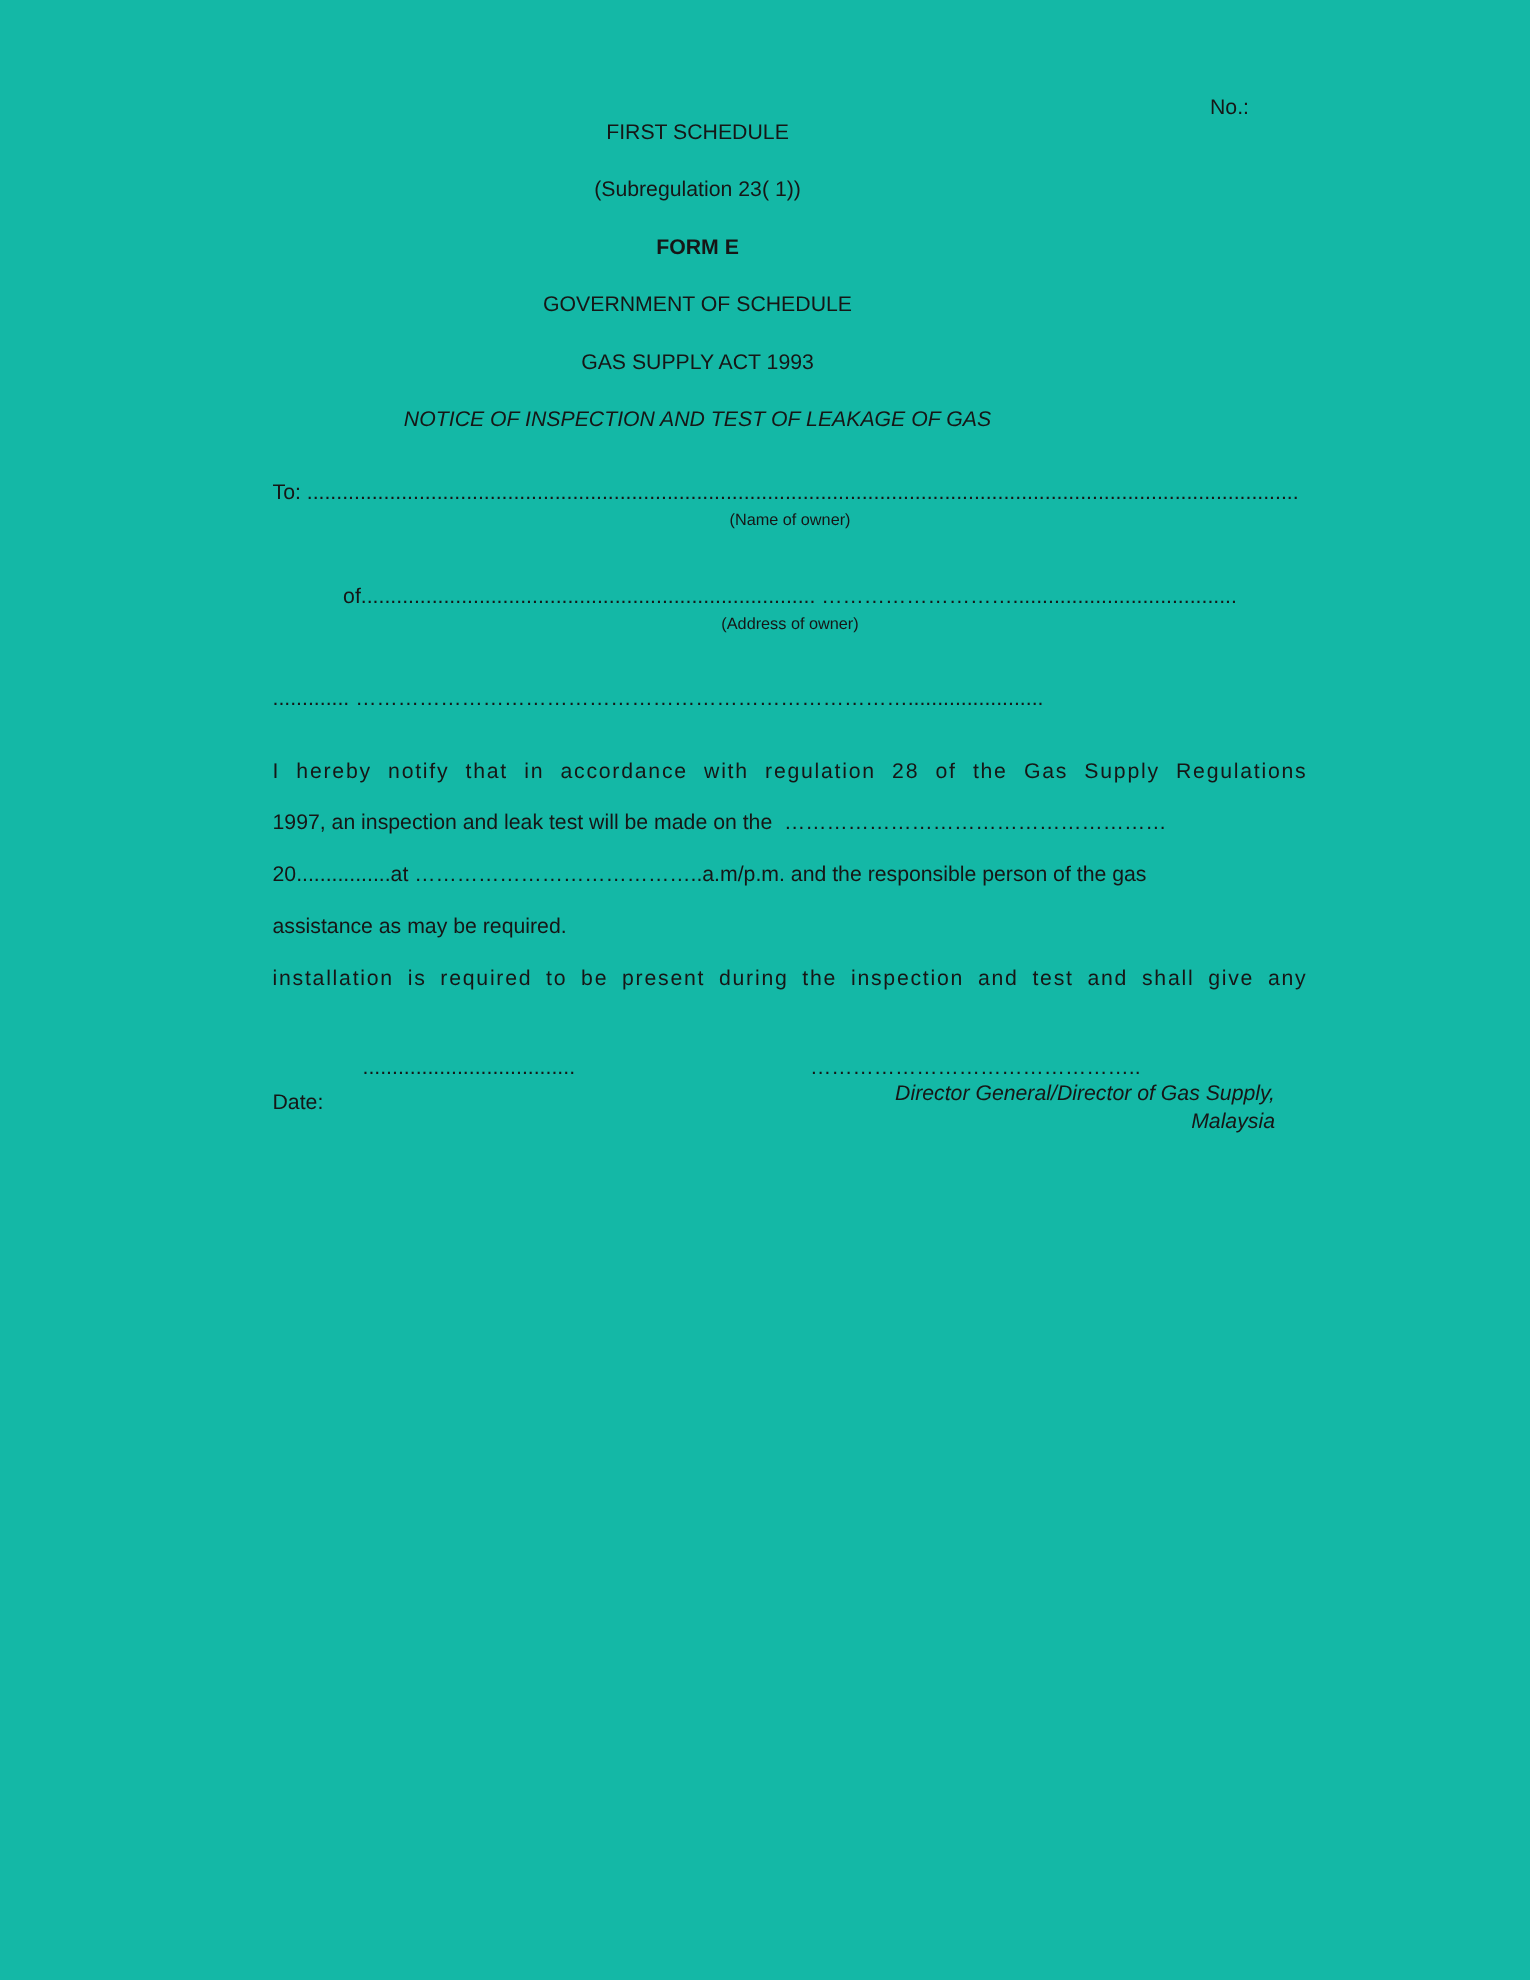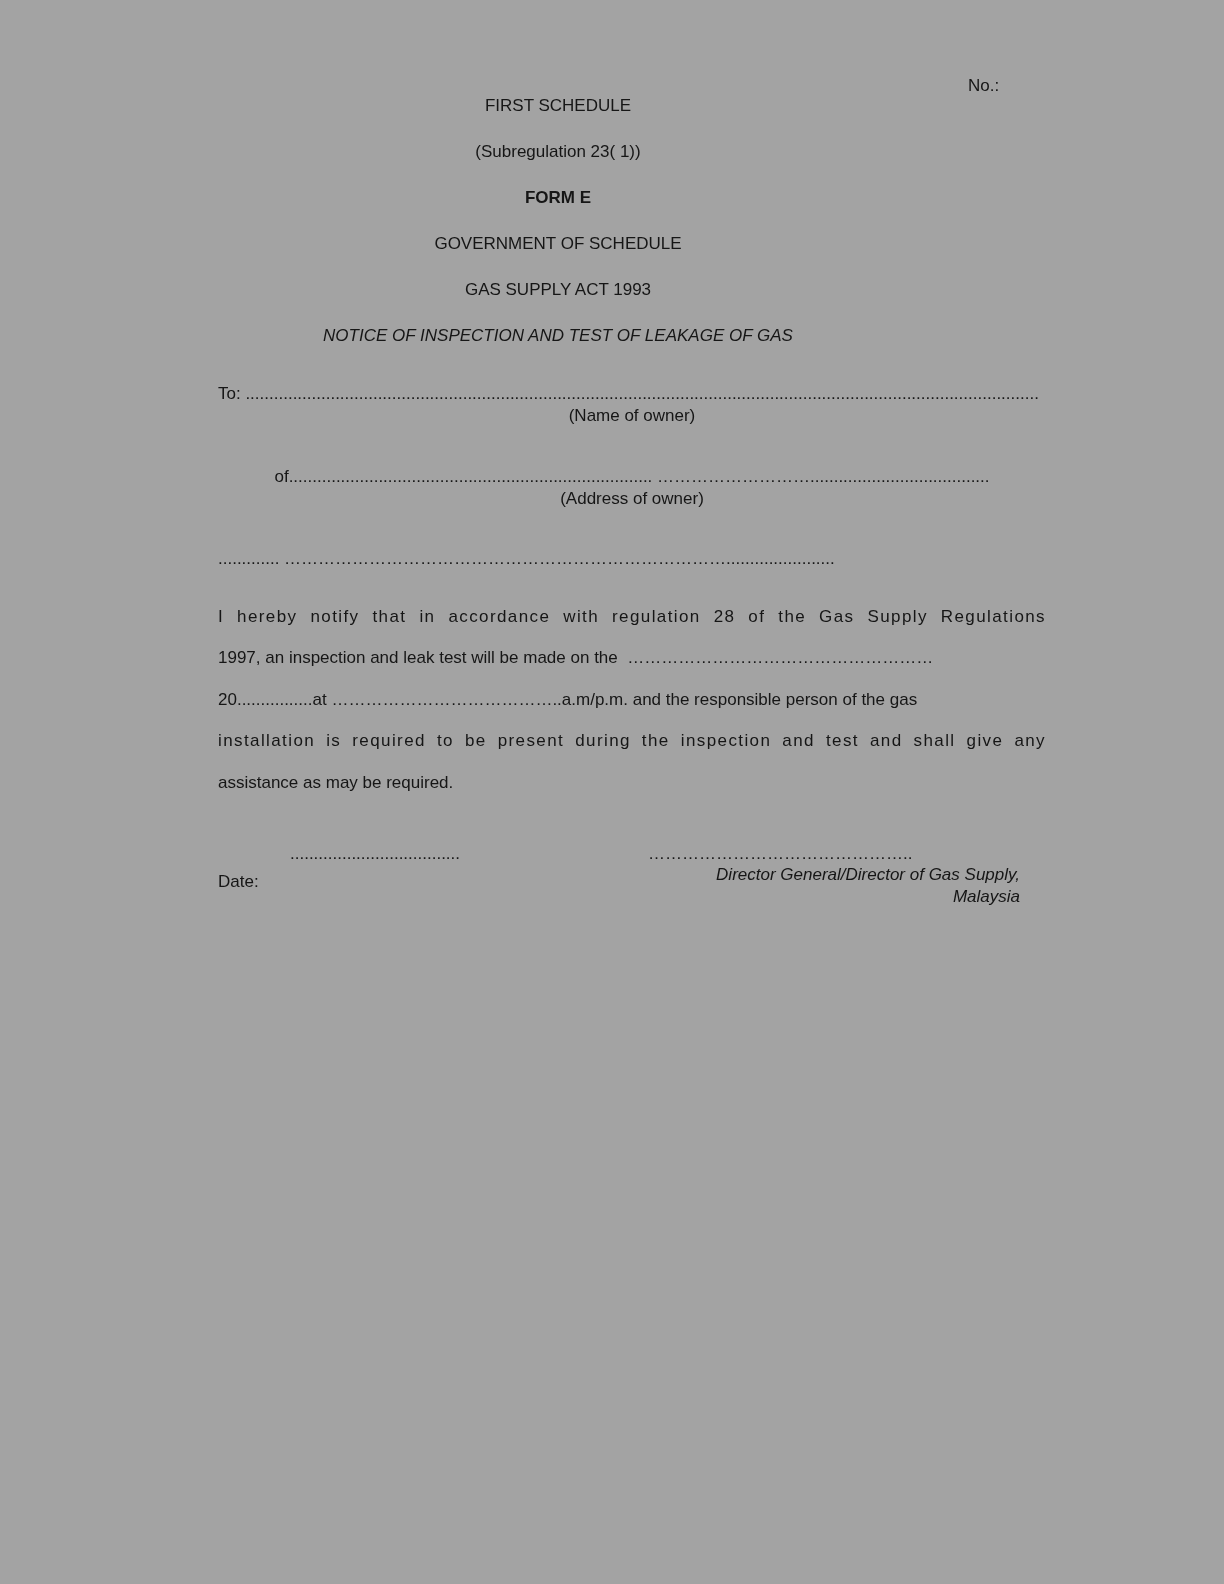--- a/index.html
+++ b/index.html
@@ -1,20 +1,20 @@
 <!DOCTYPE html>
 <html><head>
 <meta charset="utf-8">
 <style>
   html, body { margin: 0; padding: 0; background: #ffffff; }
   .page {
     position: relative;
     width: 1224px;
     height: 1584px;
-    background: #a3a3a3;
+    background: #14b8a6;
     font-family: "Liberation Sans", "DejaVu Sans", sans-serif;
     font-size: 17px;
     color: #161616;
     overflow: hidden;
   }
   .abs { position: absolute; }
   .headings {
     position: absolute;
     left: 218px;
     top: 96px;
@@ -28,21 +28,21 @@
     position: absolute;
     white-space: pre;
     overflow: hidden;
     line-height: 20px;
   }
   .caption {
     position: absolute;
     left: 218px;
     width: 828px;
     text-align: center;
-    font-size: 17px;
+    font-size: 13px;
     line-height: 18px;
   }
   .paragraph {
     position: absolute;
     left: 218px;
     top: 607px;
     width: 828px;
   }
   .p-line {
     line-height: 20px;
@@ -90,22 +90,22 @@
   <div class="fill-line" style="left:218px; top:467px; width:828px;text-align:center;">of............................................................................. ………………………......................................</div>
 
   <div class="caption" style="top:490px;">(Address of owner)</div>
 
   <div class="fill-line" style="left:218px; top:549px; width:828px;">............. …………………………………………………………………….......................</div>
 
   <div class="paragraph">
     <div class="p-line p-just">I hereby notify that in accordance with regulation 28 of the Gas Supply Regulations</div>
     <div class="p-line">1997, an inspection and leak test will be made on the  ………………………………………………</div>
     <div class="p-line">20................at …………………………………..a.m/p.m. and the responsible person of the gas</div>
+    <div class="p-line">assistance as may be required.</div>
     <div class="p-line p-just">installation is required to be present during the inspection and test and shall give any</div>
-    <div class="p-line">assistance as may be required.</div>
   </div>
 
   <div class="abs" style="left:218px; top:872px; line-height:20px;">Date:</div>
 
   <div class="fill-line" style="left:290px; top:844px; width:180px;">....................................</div>
 
   <div class="fill-line" style="left:648px; top:844px; width:372px;">………………………………………..</div>
 
   <div class="sig-block">
     <div>Director General/Director of Gas Supply,</div>

